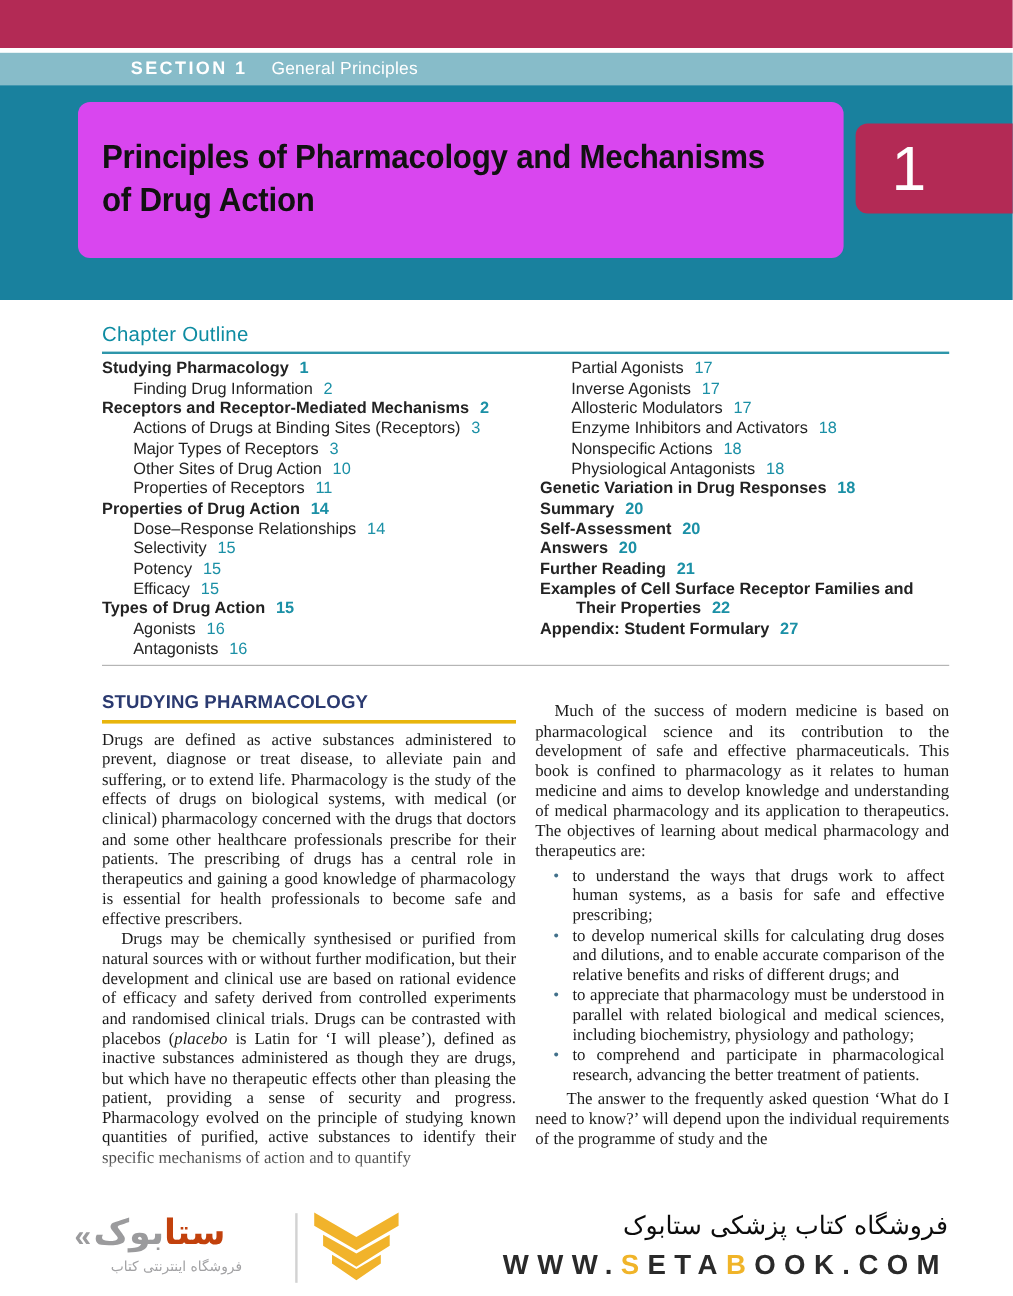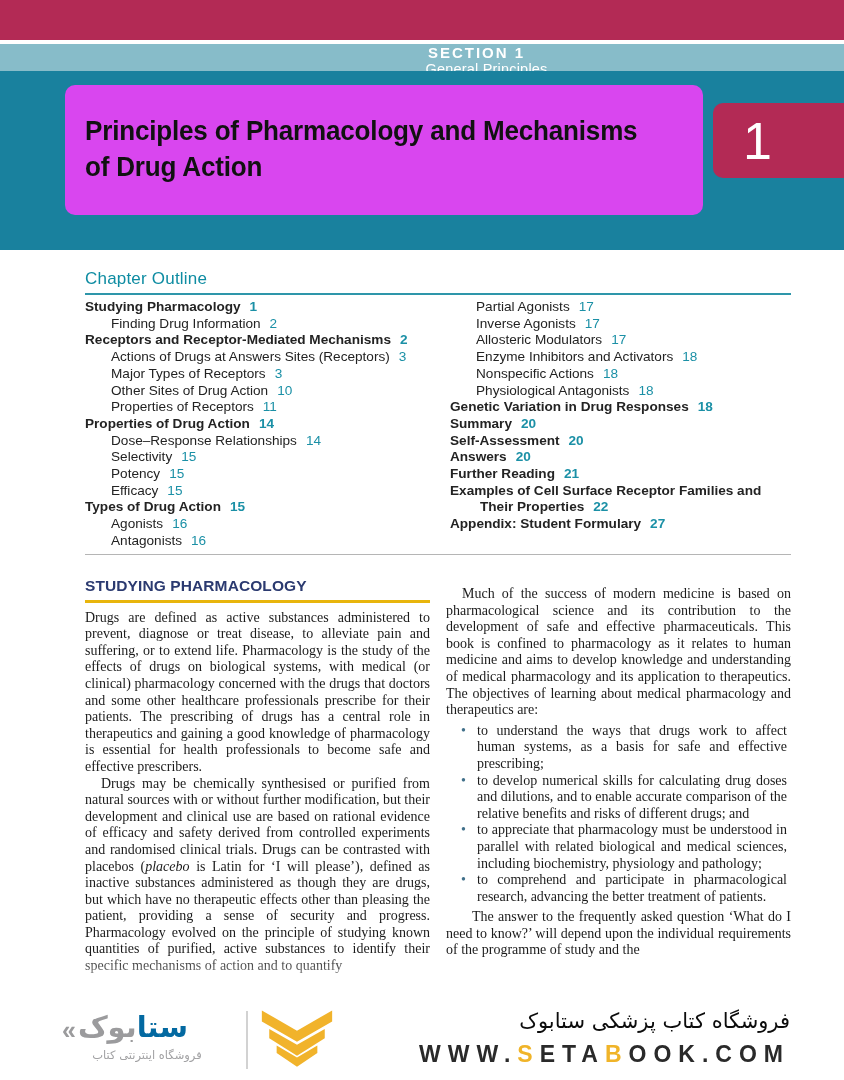--- a/index.html
+++ b/index.html
@@ -4,21 +4,21 @@
 <style>
   html,body{margin:0;padding:0;}
   body{
     width:844px;height:1080px;position:relative;background:#ffffff;
     font-family:"Liberation Sans",sans-serif;overflow:hidden;
   }
   
   .bar-crimson{position:absolute;top:0;left:0;width:844px;height:40px;background:#b32a55;}
   .bar-gap{position:absolute;top:40px;left:0;width:844px;height:4px;background:#ffffff;}
   .bar-section{position:absolute;top:44px;left:0;width:844px;height:27px;background:#87bcc9;
-    display:flex;align-items:center;padding-left:109px;box-sizing:border-box;color:#ffffff;flex-direction:column;}
+    display:flex;align-items:center;padding-left:109px;box-sizing:border-box;color:#ffffff;}
   .section-label{font-weight:bold;font-size:15px;letter-spacing:2px;}
   .section-title{font-size:14.5px;margin-left:20px;letter-spacing:.2px;}
   .band-teal{position:absolute;top:71px;left:0;width:844px;height:179px;background:#19819e;}
   .title-card{position:absolute;top:14px;left:65px;width:638px;height:130px;background:#d946ef;border-radius:10px;}
   .chapter-title{position:absolute;left:20px;top:28px;width:640px;
     font-size:28px;font-weight:bold;color:#111111;line-height:36px;white-space:pre-line;
     transform:scaleX(.93);transform-origin:left top;letter-spacing:-.2px;}
   .chapter-num{position:absolute;top:32px;right:0;width:131px;height:75px;background:#b32a55;
     border-radius:10px 0 0 10px;color:#ffffff;font-size:52px;display:flex;align-items:center;
     padding-left:30px;box-sizing:border-box;}
@@ -49,21 +49,21 @@
   .outro{text-indent:26px;}
   .fade{position:absolute;left:0;top:956px;width:844px;height:54px;pointer-events:none;
     background:linear-gradient(to bottom,rgba(255,255,255,0) 0%,#ffffff 80%);}
   
   .footer{position:absolute;top:1005px;left:0;width:844px;height:75px;background:#ffffff;}
   .brand{position:absolute;left:62px;top:2px;display:flex;align-items:flex-start;}
   .brand-text{min-width:170px;}
   .brand-row{display:flex;align-items:flex-start;}
   .guillemet{color:#9b9b9d;font-size:25px;font-weight:bold;line-height:30px;margin:8px 2px 0 0;}
   .brand-word{font-family:"DejaVu Sans",sans-serif;font-size:29px;font-weight:bold;line-height:40px;}
-  .w-gold{color:#0369a1;}
+  .w-gold{color:#c2410c;}
   .w-gray{color:#9b9b9d;margin-top:28px;}
   .brand-sub{font-family:"DejaVu Sans",sans-serif;color:#a2a2a4;font-size:11.5px;text-align:center;margin-top:1px;}
   .brand-divider{width:2px;height:58px;background:#d2d2d2;margin:4px 12px 0 14px;}
   .brand-emblem{margin-top:2px;}
   .site{position:absolute;right:54px;top:0;text-align:right;}
   .site-fa{font-family:"DejaVu Sans",sans-serif;font-size:21px;font-weight:normal;color:#0c0c0c;line-height:32px;}
   .site-url{font-size:23px;font-weight:bold;letter-spacing:7px;color:#2a2a2a;line-height:34px;
     font-family:"Liberation Sans",sans-serif;white-space:nowrap;}
   .site-url .gold{color:#f0b429;}
 </style>
@@ -84,21 +84,21 @@
   <div class="chapter-num">1</div>
 </div>
 
 <div class="outline-heading">Chapter Outline</div>
 <div class="outline-rule"></div>
 <div class="outline-cols">
   <div class="o-col-left" id="outline-left">
       <div class="o-item bold"><span class="o-label">Studying Pharmacology</span><span class="o-page">1</span></div>
       <div class="o-item sub"><span class="o-label">Finding Drug Information</span><span class="o-page">2</span></div>
       <div class="o-item bold"><span class="o-label">Receptors and Receptor-Mediated Mechanisms</span><span class="o-page">2</span></div>
-      <div class="o-item sub"><span class="o-label">Actions of Drugs at Answers Sites (Receptors)</span><span class="o-page">3</span></div>
+      <div class="o-item sub"><span class="o-label">Actions of Drugs at Binding Sites (Receptors)</span><span class="o-page">3</span></div>
       <div class="o-item sub"><span class="o-label">Major Types of Receptors</span><span class="o-page">3</span></div>
       <div class="o-item sub"><span class="o-label">Other Sites of Drug Action</span><span class="o-page">10</span></div>
       <div class="o-item sub"><span class="o-label">Properties of Receptors</span><span class="o-page">11</span></div>
       <div class="o-item bold"><span class="o-label">Properties of Drug Action</span><span class="o-page">14</span></div>
       <div class="o-item sub"><span class="o-label">Dose–Response Relationships</span><span class="o-page">14</span></div>
       <div class="o-item sub"><span class="o-label">Selectivity</span><span class="o-page">15</span></div>
       <div class="o-item sub"><span class="o-label">Potency</span><span class="o-page">15</span></div>
       <div class="o-item sub"><span class="o-label">Efficacy</span><span class="o-page">15</span></div>
       <div class="o-item bold"><span class="o-label">Types of Drug Action</span><span class="o-page">15</span></div>
       <div class="o-item sub"><span class="o-label">Agonists</span><span class="o-page">16</span></div>

